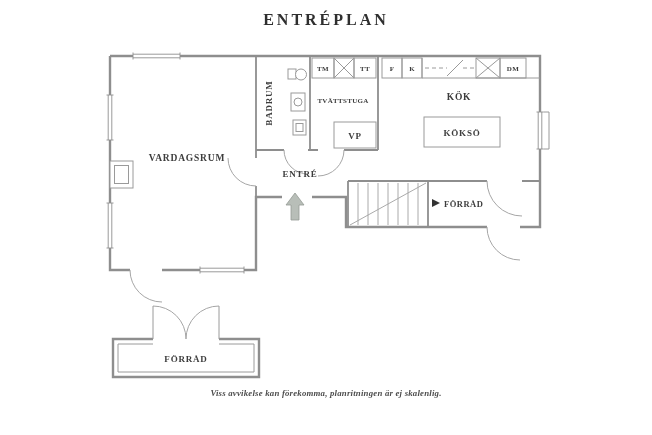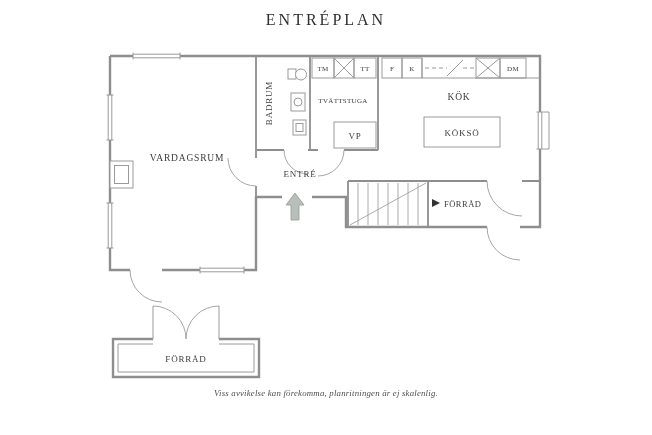--- a/index.html
+++ b/index.html
@@ -1,17 +1,17 @@
 <!DOCTYPE html>
 <html><head>
 <meta charset="utf-8">
 <style>
   html,body{margin:0;padding:0;background:#ffffff;}
   .page{position:relative;width:652px;height:435px;background:#ffffff;overflow:hidden;
-        font-family:"Liberation Serif", serif;}
+        font-family:"Liberation Serif", serif;font-weight:bold;}
   svg{display:block;}
   .wall   {stroke:#8e8e8e;stroke-width:2.4;fill:none;stroke-linecap:butt;}
   .iwall  {stroke:#8e8e8e;stroke-width:1.8;fill:none;}
   .thin   {stroke:#9a9a9a;stroke-width:1;fill:none;}
   .erase  {fill:#ffffff;stroke:none;}
   .winline{stroke:#8e8e8e;stroke-width:0.9;fill:none;}
   .arc    {stroke:#a6a6a6;stroke-width:1;fill:none;}
   .tread  {stroke:#a0a0a0;stroke-width:0.9;fill:none;}
   .fixture{stroke:#9a9a9a;stroke-width:1;fill:#ffffff;}
   .dash   {stroke:#9a9a9a;stroke-width:1;fill:none;stroke-dasharray:4 3;}

